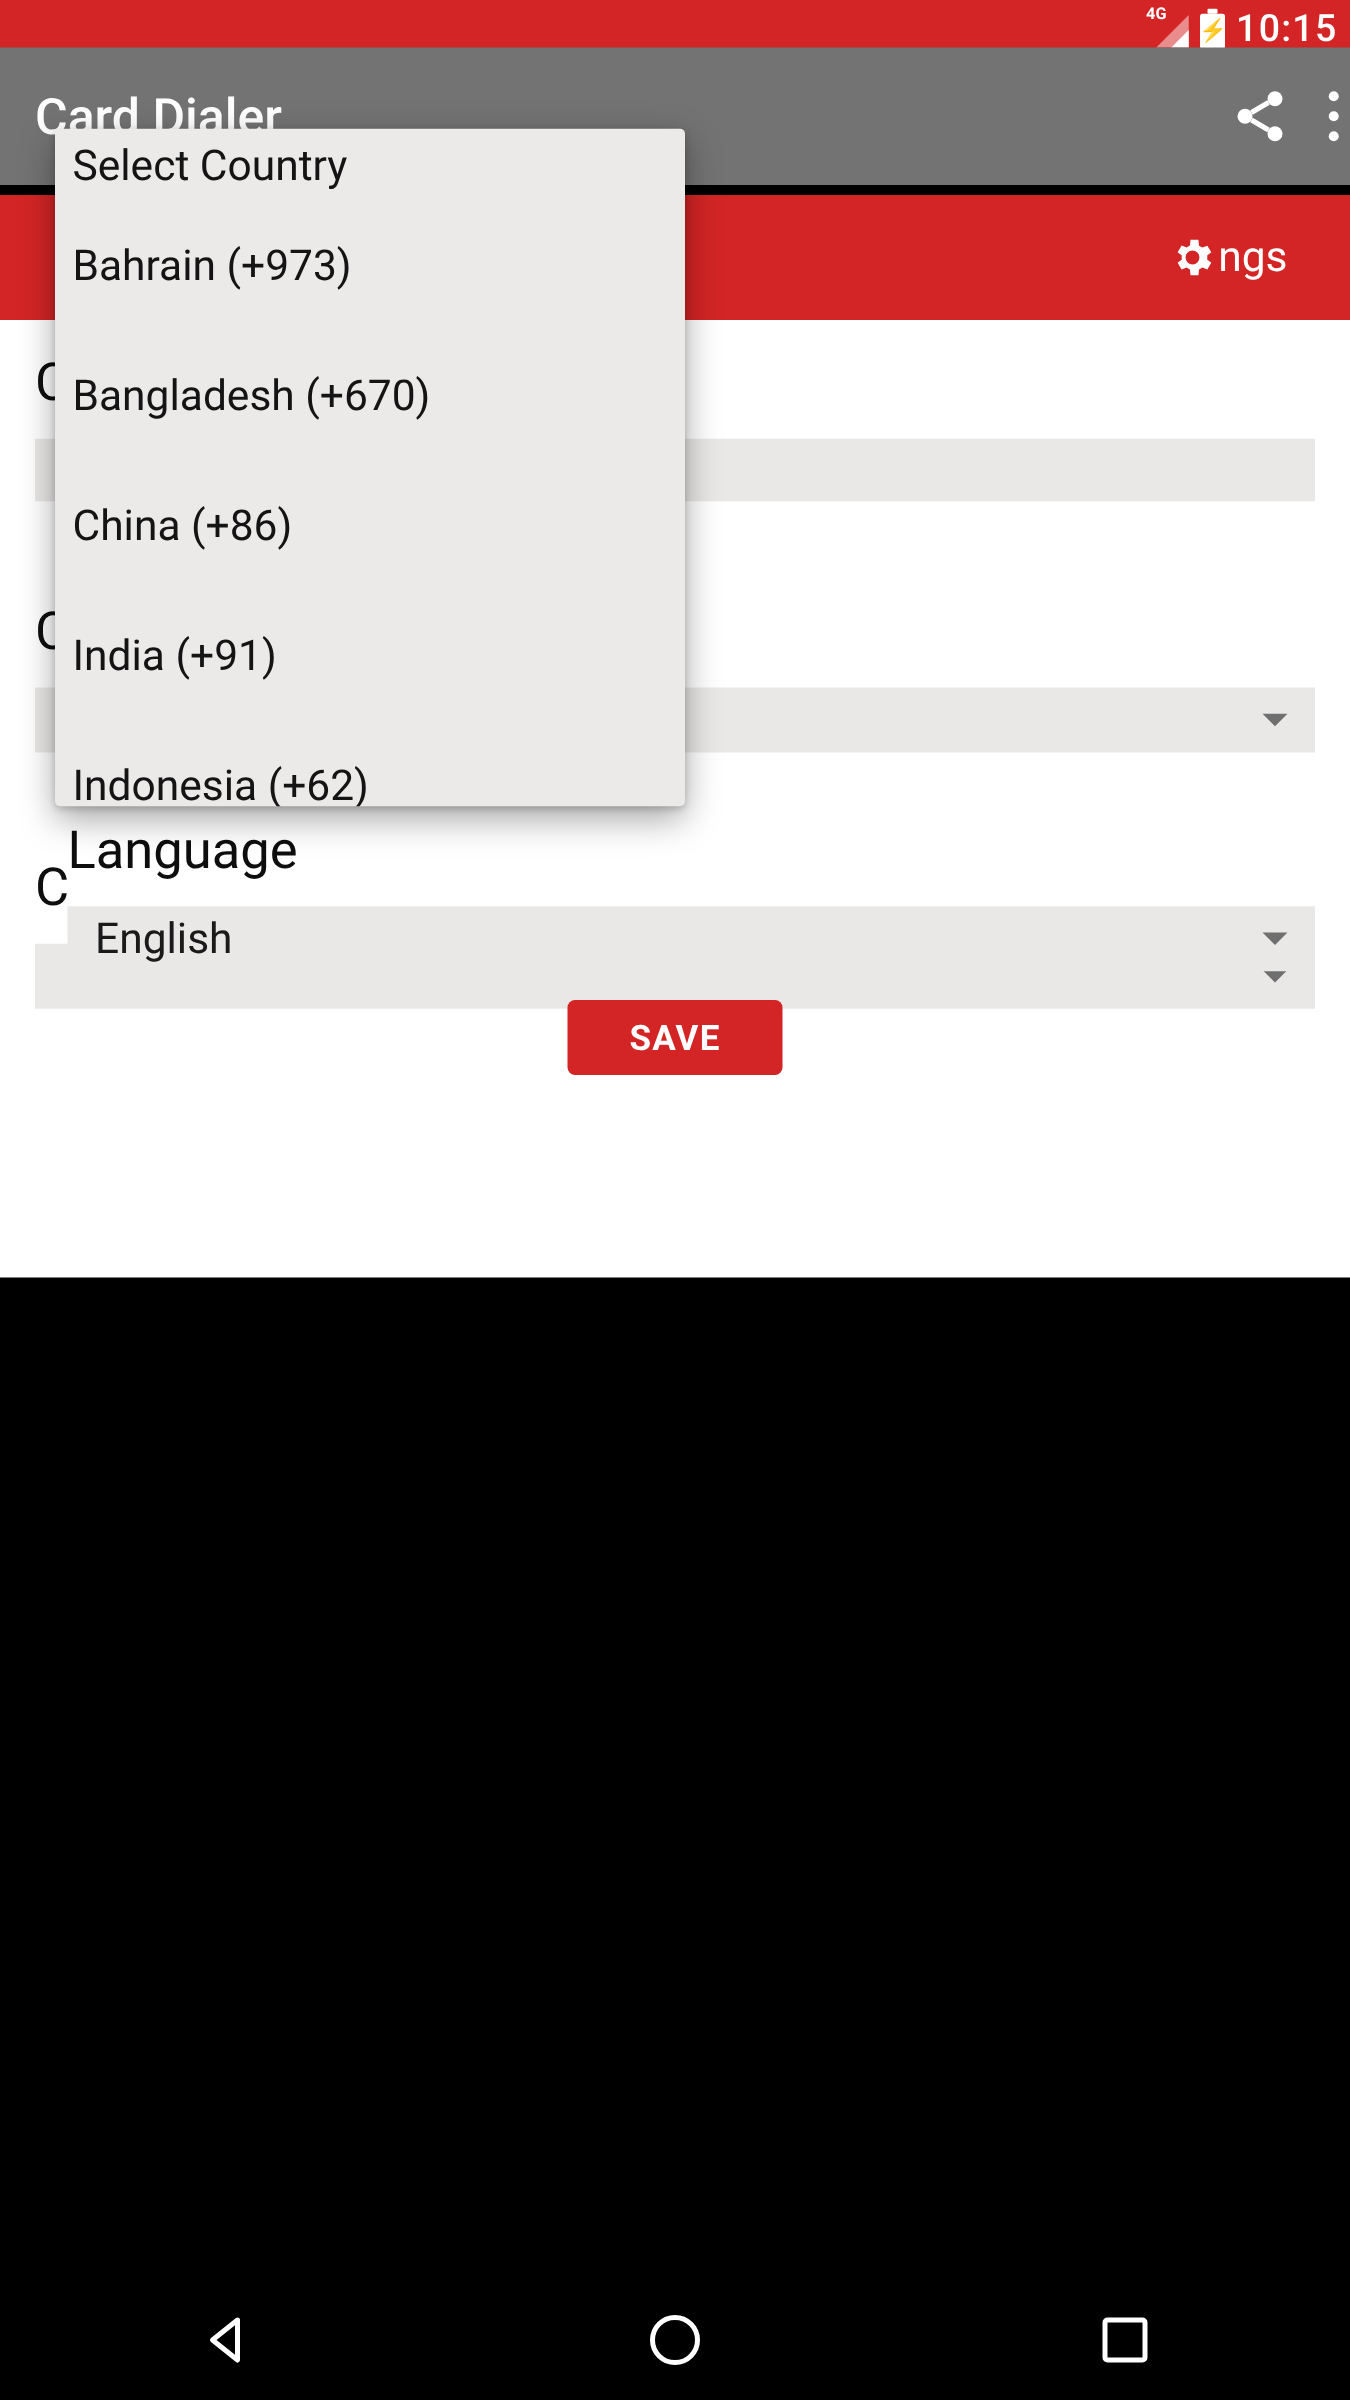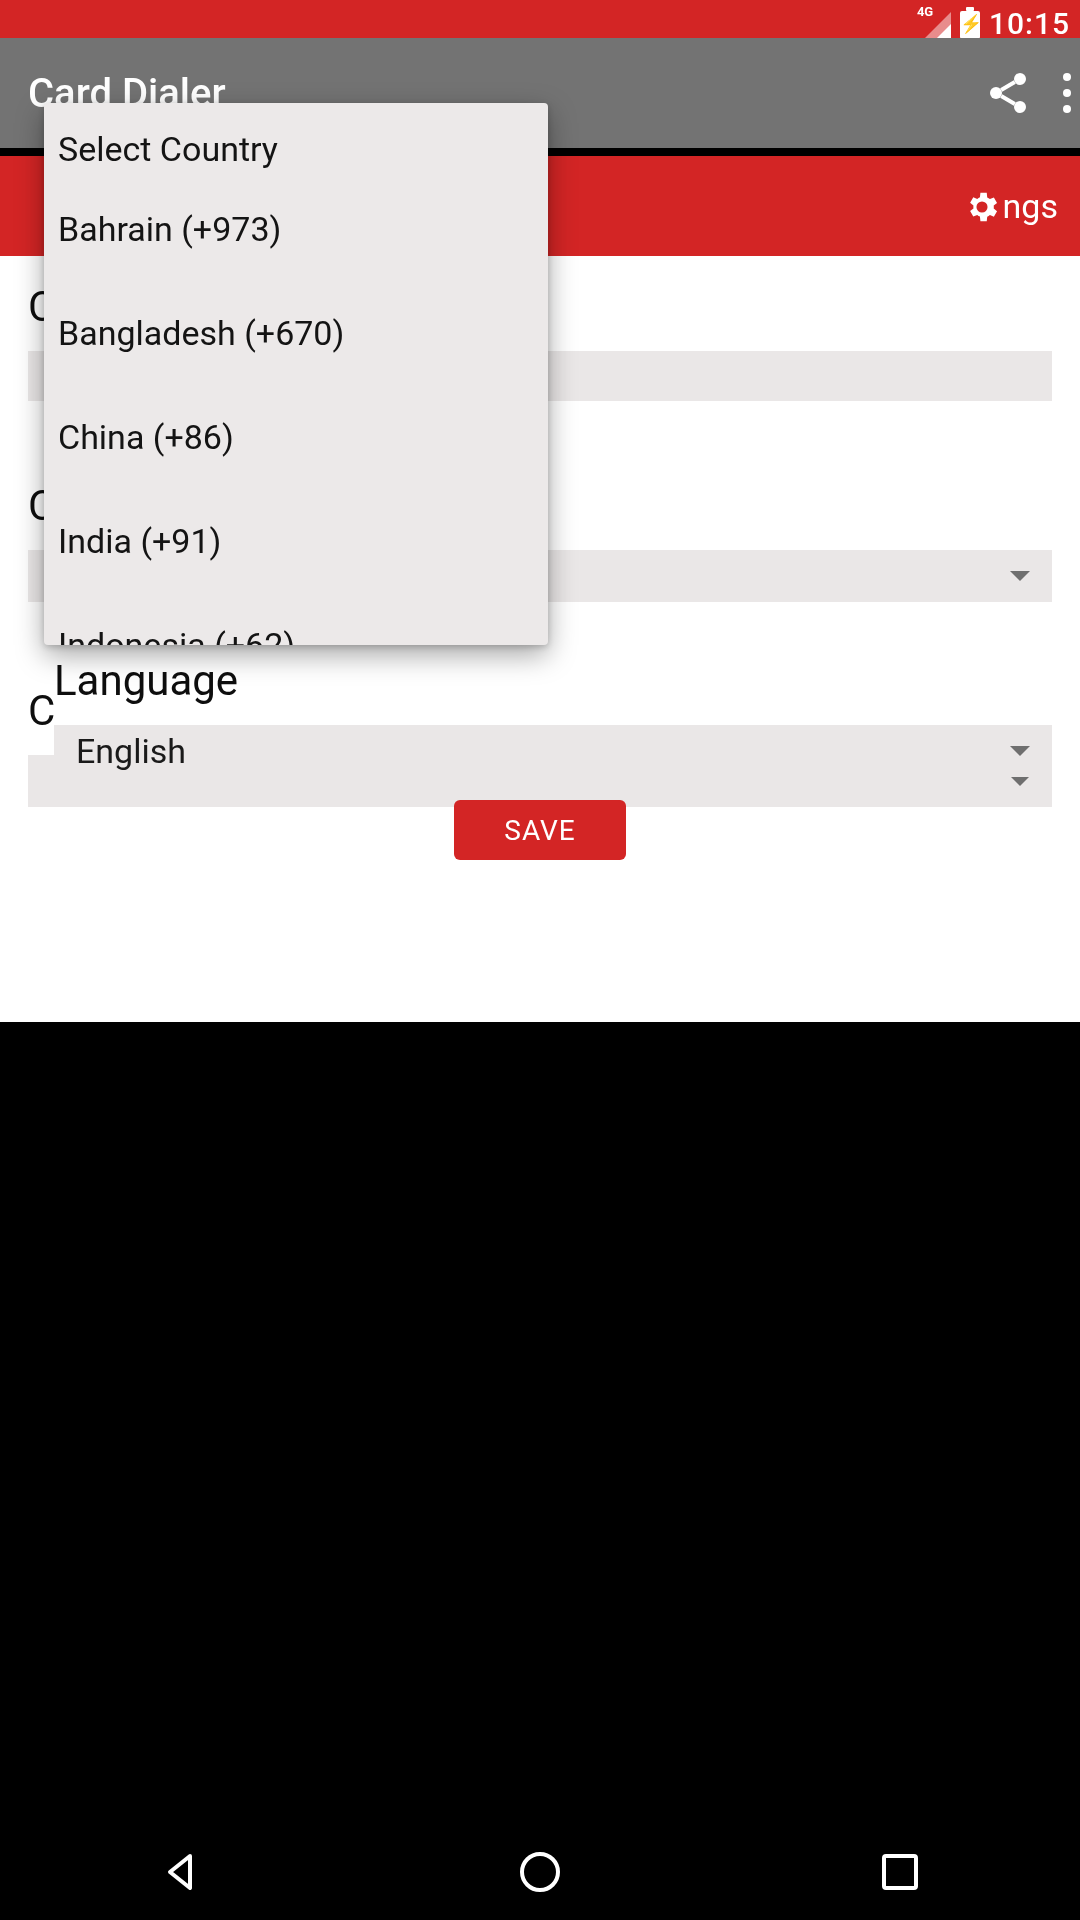--- a/index.html
+++ b/index.html
@@ -40,22 +40,22 @@
   .share-icon { width: 48px; height: 48px; margin-right: 30px; }
   .more-icon { width: 10px; height: 40px; display: flex; flex-direction: column; justify-content: space-between; align-items: center; margin-right: 4px; }
   .more-icon span { width: 8px; height: 8px; background: #fff; border-radius: 50%; }
 
   
   .sub-bar {
     position: absolute; top: 156px; left: 0; right: 0; height: 100px;
     background: #d32525; color: #fff;
   }
   .sub-bar-right {
-    position: absolute; right: 22px; top: 50%; transform: translateY(-50%);
-    display: flex; align-items: flex-end; gap: 2px;
+    position: absolute; right: 50px; top: 50%; transform: translateY(-50%);
+    display: flex; align-items: center; gap: 2px;
   }
   .gear-svg { width: 38px; height: 38px; }
   .sub-bar-label { font-size: 34px; }
 
   
   .page {
     position: absolute; top: 256px; left: 0; right: 0; height: 766px;
     background: #fff; padding: 0 28px;
   }
   .field-label { font-size: 42px; color: #0e0e0e; }
@@ -71,33 +71,33 @@
     margin-left: auto; width: 0; height: 0;
     border-left: 10px solid transparent; border-right: 10px solid transparent;
     border-top: 10px solid #6f6f6f;
   }
   .select-val { font-size: 34px; color: #1a1a1a; }
 
   .lang-block { position: absolute; left: 26px; right: 28px; top: 400px; margin-left: 28px; }
   .save-btn {
     position: absolute; left: 50%; transform: translateX(-50%); top: 544px;
     width: 172px; height: 60px; background: #d32525; color: #fff;
-    border: none; border-radius: 6px; font-size: 28px; font-weight: 400;
+    border: none; border-radius: 6px; font-size: 28px; font-weight: 700;
     letter-spacing: 1px; display: flex; align-items: center; justify-content: center;
   }
 
   
   .modal-scrim { position: absolute; inset: 0; }
   .dropdown {
     position: absolute; top: 103px; left: 44px; width: 504px; height: 542px;
     background: #ece9e9; border-radius: 4px;
     box-shadow: 0 10px 28px rgba(0,0,0,0.35), 0 2px 6px rgba(0,0,0,0.18);
     overflow: hidden;
   }
-  .dd-title { font-size: 34px; color: #141414; padding: 26px 14px 8px; }
+  .dd-title { font-size: 34px; color: #141414; padding: 10px 14px 8px; }
   .dd-item { font-size: 34px; color: #141414; padding: 32px 14px; }
 
   
   .nav-bar {
     position: absolute; left: 0; right: 0; bottom: 0; height: 96px;
     background: #000; display: flex; align-items: center; justify-content: space-around;
   }
   .nav-btn { width: 48px; height: 48px; }
 
   .sep-line { position: absolute; bottom: 96px; left:0; right:0; height: 28px; background:#000; }

